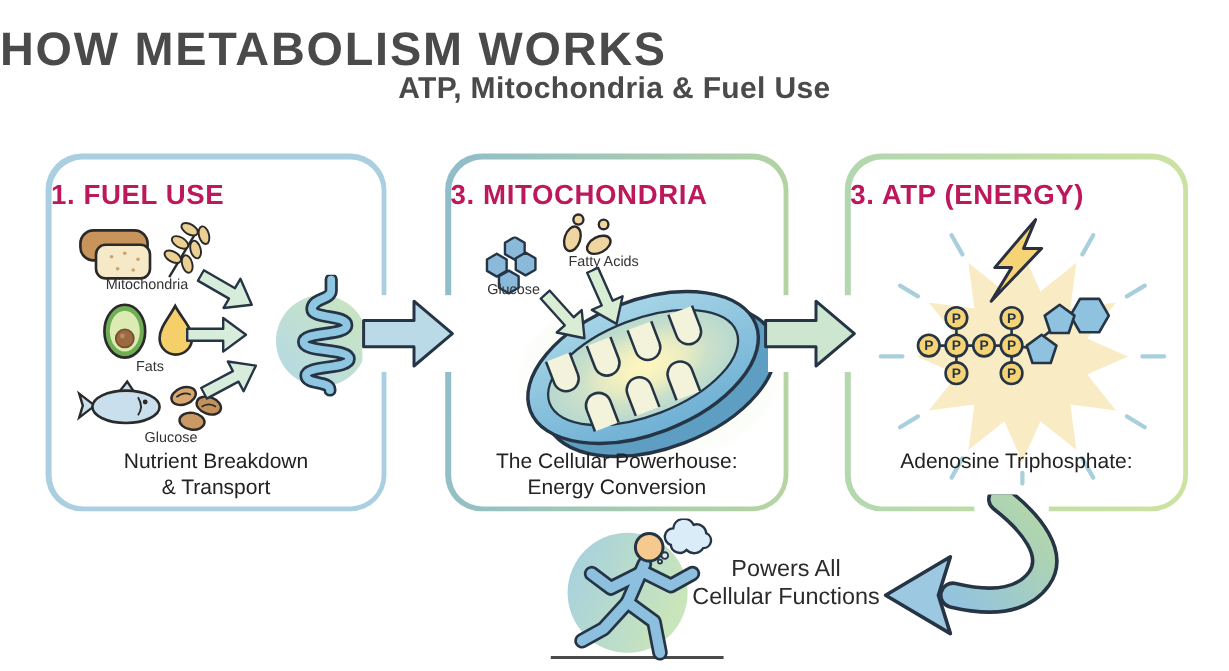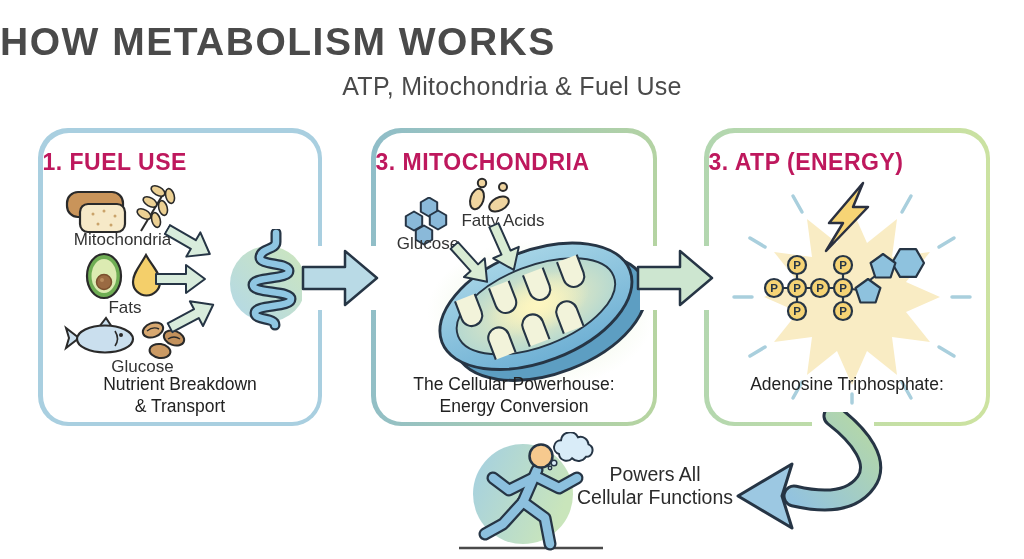--- a/index.html
+++ b/index.html
@@ -6,35 +6,35 @@
   #canvas{
     position:relative;width:1024px;height:559px;background:#ffffff;overflow:hidden;
     font-family:"Liberation Sans", sans-serif;color:#2b2b2b;
   }
   .abs{position:absolute;}
   .page-title{
     width:100%;top:20px;left:0;font-size:39px;font-weight:700;letter-spacing:1.5px;
     color:#4a4a4a;
   }
   .page-subtitle{
-    width:100%;top:72px;left:0;font-size:25px;font-weight:400;letter-spacing:.3px;
+    width:100%;top:60px;left:0;font-size:25px;font-weight:700;letter-spacing:.3px;
     color:#4a4a4a;text-align:center;
   }
   .panel{border-radius:30px;padding:4.5px;box-sizing:border-box;z-index:1;}
   .panel-inner{position:relative;background:#fff;border-radius:26px;width:100%;height:100%;}
   .panel-1{background:#a9cfe0;}
   .panel-2{background:linear-gradient(95deg,#8fbdc9,#b7d5a0);}
   .panel-3{background:linear-gradient(95deg,#b2d6b0,#cde3a0);}
   .panel-title{
     top:16px;left:0;width:100%;text-align:left;font-size:23px;font-weight:700;
     letter-spacing:.5px;color:#be185d;
   }
   .cap{left:0;width:100%;text-align:center;font-size:17.5px;font-weight:500;color:#222;}
   .cap1{top:241px;} .cap2{top:263px;}
-  .food-label{font-size:17px;color:#333;text-align:center;}
+  .food-label{font-size:12px;color:#333;text-align:center;}
   .gap{background:#ffffff;z-index:2;}
   .flow{z-index:3;}
   .footer-cap{font-size:19.5px;line-height:23px;font-weight:500;color:#2b2b2b;text-align:center;}
   svg{display:block;}
 </style>
 </head>
 <body>
 
 <div id="canvas">
 

